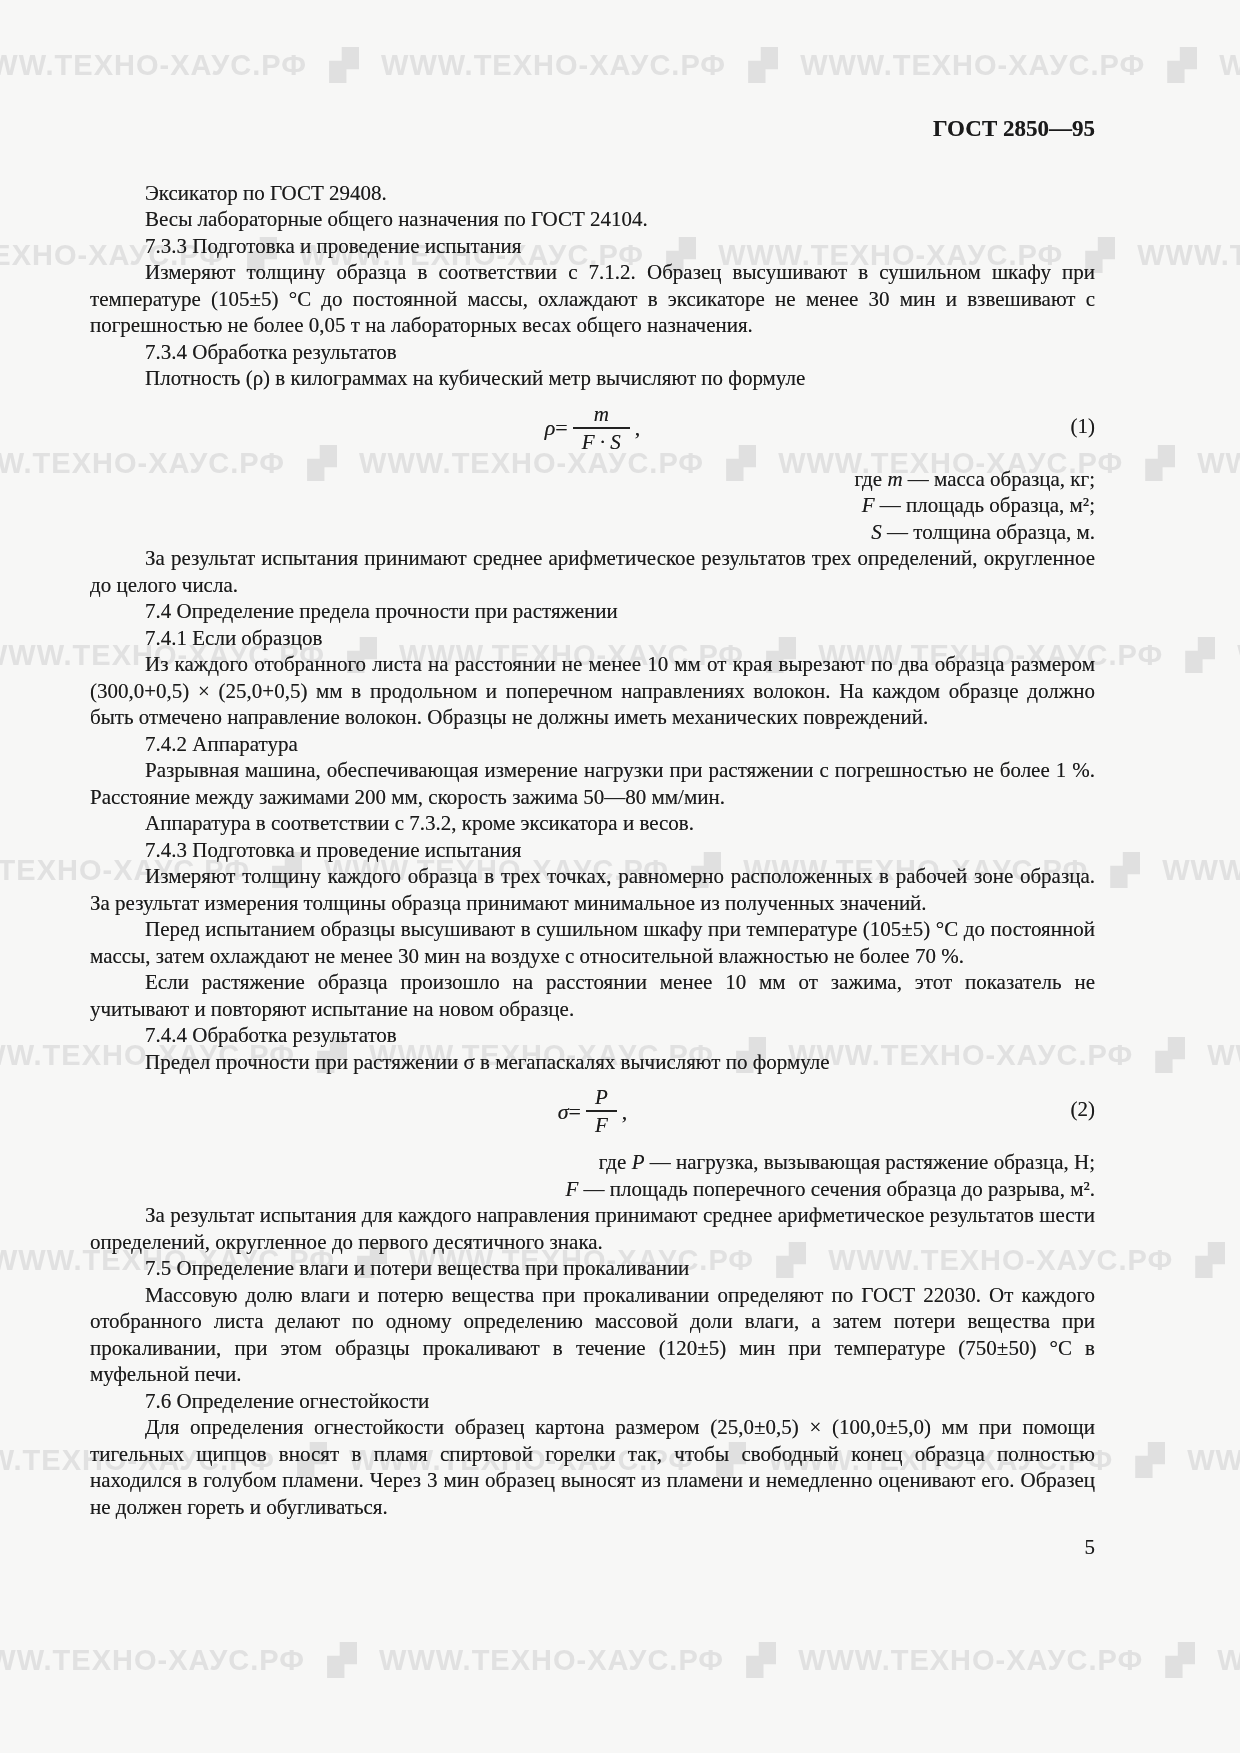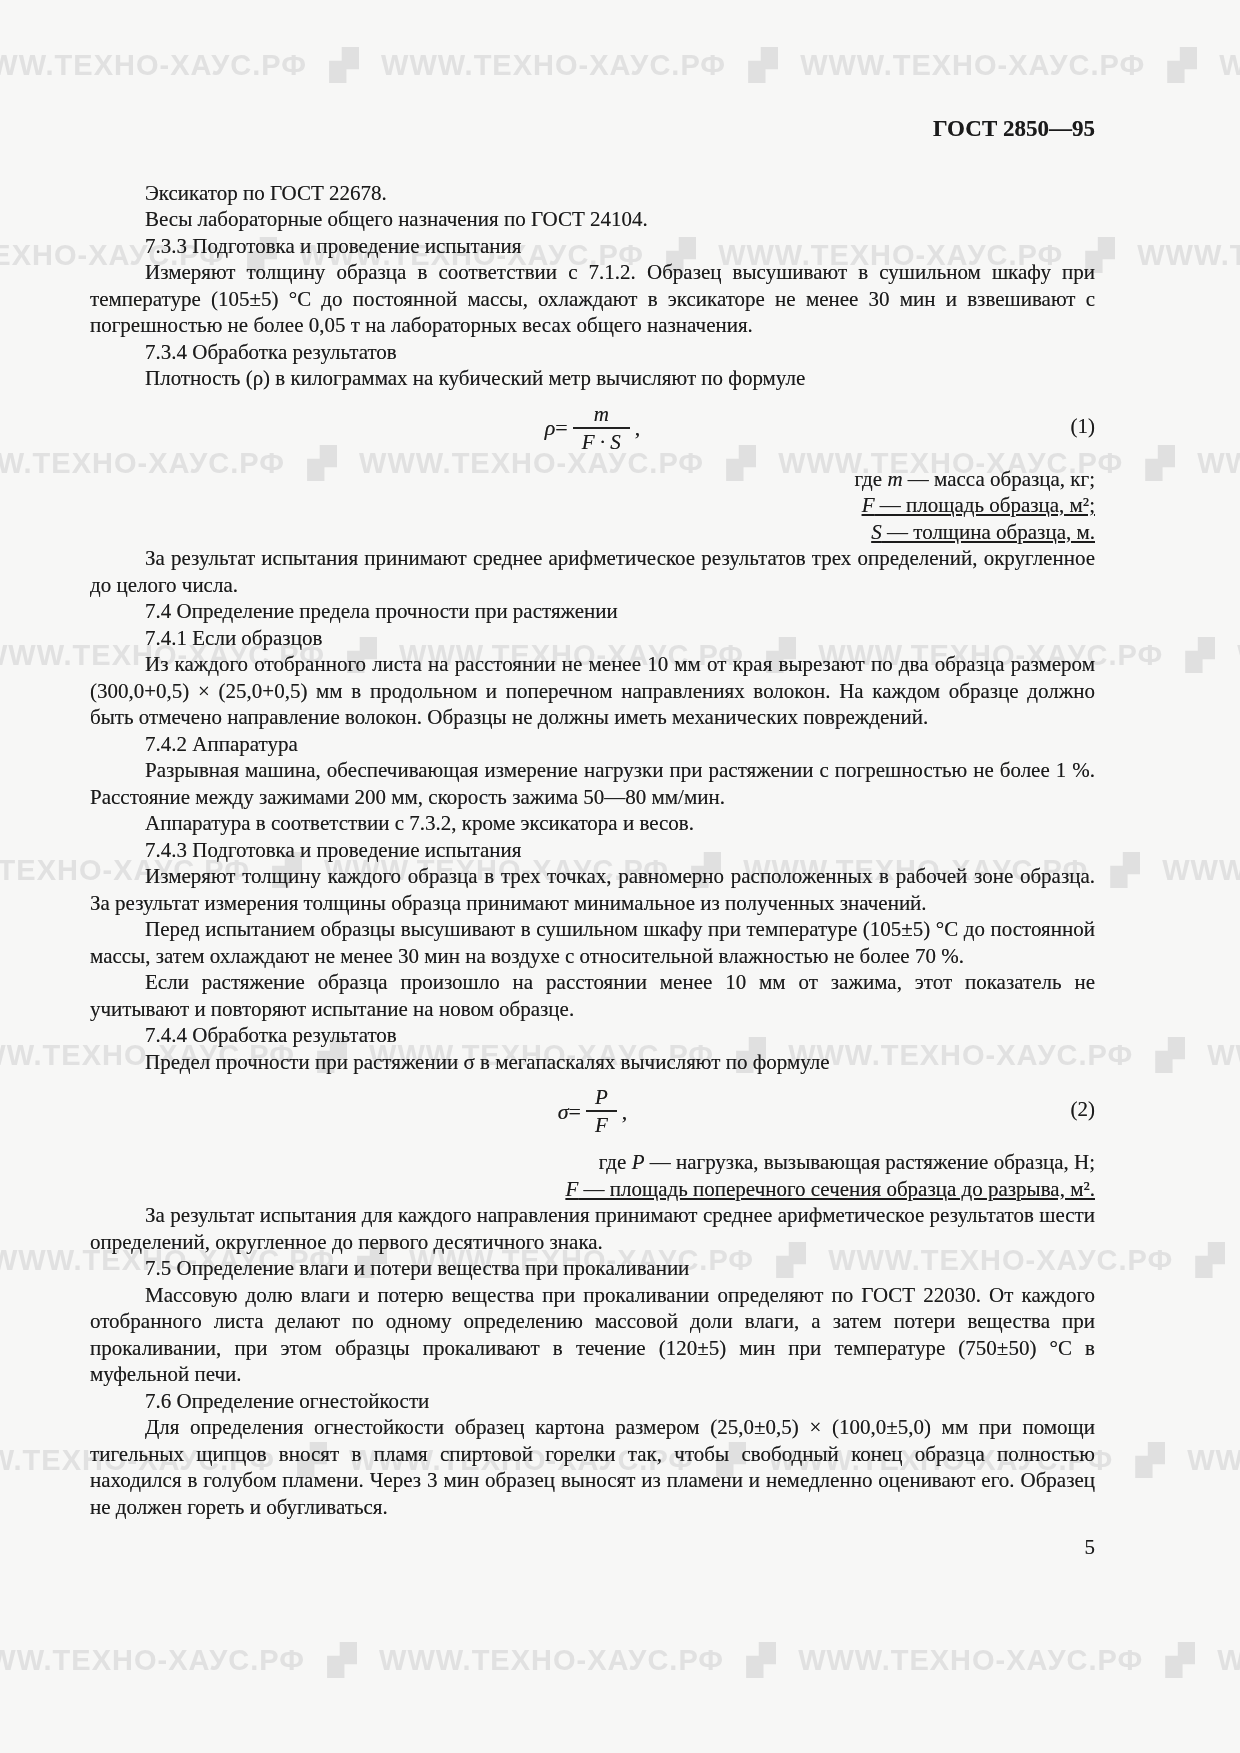--- a/index.html
+++ b/index.html
@@ -43,21 +43,21 @@
     margin-top:116px;
     margin-bottom:37px;
     text-align:right;
     font-weight:bold;
     font-size:23px;
   }
   .blk{margin:0;text-align:right;}
   .blk.para, .blk.line, .blk.heading{text-align:justify;text-align-last:left;text-indent:55px;}
   .blk.heading{font-weight:normal;}
   .blk.def{text-indent:0;}
-  .blk.def.cont{padding-left:18px;text-decoration:underline;}
+  .blk.def.cont{padding-left:18px;}
   .blk i{font-style:italic;}
   
   .formula-row{
     position:relative;
     height:74px;
     display:flex;align-items:center;justify-content:center;
     font-size:22px;
   }
   .frac{display:inline-flex;flex-direction:column;align-items:center;margin:0 5px;}
   .frac .num{padding:0 9px;font-size:21px;line-height:25px;}
@@ -149,21 +149,21 @@
         <span class="wm-text">WWW.ТЕХНО-ХАУС.РФ</span>
         <span class="wm-icon"></span>
         <span class="wm-text">WWW.ТЕХНО-ХАУС.РФ</span>
         <span class="wm-icon"></span>
         <span class="wm-text">WWW.ТЕХНО-ХАУС.РФ</span>
       </div>
     </div>
   <div class="content">
     <div class="doc-header">ГОСТ 2850—95</div>
     <div id="doc-blocks">
-        <div class="blk line">Эксикатор по ГОСТ 22678.</div>
+        <div class="blk line">Эксикатор по ГОСТ 29408.</div>
         <div class="blk line">Весы лабораторные общего назначения по ГОСТ 24104.</div>
         <div class="blk line">7.3.3 Подготовка и проведение испытания</div>
         <div class="blk para">Измеряют толщину образца в соответствии с 7.1.2. Образец высушивают в сушильном шкафу при температуре (105±5) °С до постоянной массы, охлаждают в эксикаторе не менее 30 мин и взвешивают с погрешностью не более 0,05 т на лабораторных весах общего назначения.</div>
         <div class="blk line">7.3.4 Обработка результатов</div>
         <div class="blk line">Плотность (ρ) в килограммах на кубический метр вычисляют по формуле</div>
         <div class="formula-row">
           <i>ρ</i>
           <span> = </span>
           <span class="frac">
             <span class="num"><i>m</i></span>

